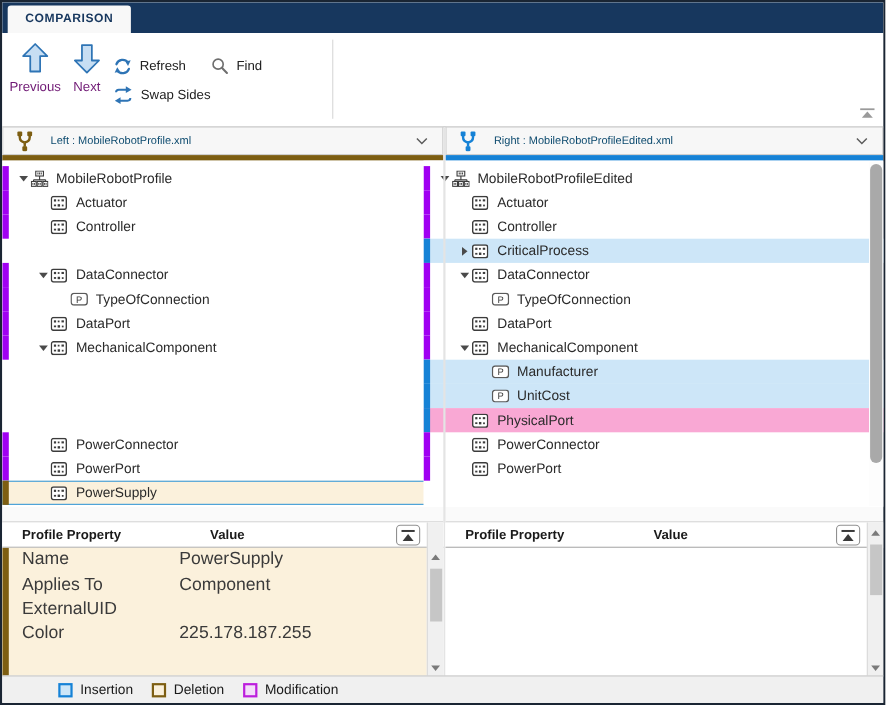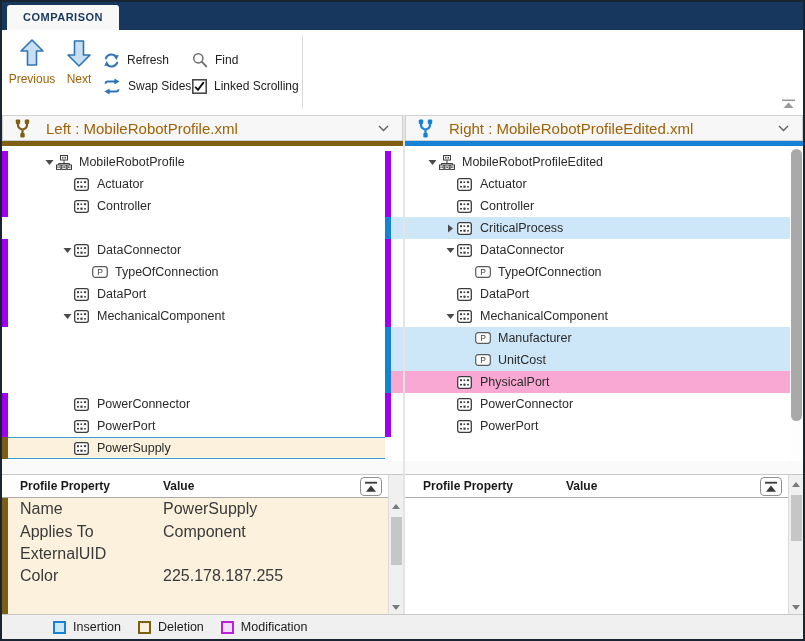--- a/index.html
+++ b/index.html
@@ -9,54 +9,54 @@
 
   
   .topbar { position:absolute; left:0; top:0; right:0; height:28px;font-weight:bold; }
   .tab { position:absolute; left:5px; top:3px; height:25px; background:#f8f8f8;
          border-radius:3px 3px 0 0; padding:0 16px; line-height:25px;
          font-size:11px; letter-spacing:.5px; color:#17375E; }
 
   
   .ribbon { position:absolute; left:0; top:28px; right:0; height:86px; background:#fff;
             border-bottom:1px solid #818181; }
-  .big-btn { position:absolute; width:52px; text-align:center; font-size:12px; color:#a16207; cursor:default; }
+  .big-btn { position:absolute; width:52px; text-align:center; font-size:12px; color:#701a75; cursor:default; }
   .big-btn .bicon { display:block; height:32px; margin:0 auto 2px; }
   .small-btn { position:absolute; display:flex; align-items:center; gap:7px;
                font-size:12px; color:#212121; height:20px; white-space:nowrap; }
   .ribbon-divider { position:absolute; left:300px; top:6px; height:72px; width:1px; background:#d8d8d8; }
   .navigate-label { position:absolute; left:0; width:302px; bottom:3px; text-align:center;
                     font-size:9px; letter-spacing:1px; color:#5e5e5e; }
   .ribbon-collapse { position:absolute; right:7px; bottom:2px; }
 
   
   .pane-header { position:absolute; top:113px; height:26px; background:#f7f7f7;
                  border:1px solid #cfcfcf; display:flex; align-items:center; }
-  .pane-header .htext { margin-left:15px; font-size:15px; color:#a16207; }
+  .pane-header .htext { margin-left:15px; font-size:10px; color:#0c4a6e; }
   .pane-header .hicon { margin-left:11px; display:flex; }
   .pane-header .hchevron { margin-left:auto; margin-right:13px; display:flex; }
   .accent-bar { position:absolute; top:139px; height:5px; }
 
   
   .tree { position:absolute; top:144px; height:315px; background:#fff; overflow:hidden; padding-top:5px; }
-  .tree-row { position:relative; height:22px; display:flex; align-items:center;padding-left:28px; }
+  .tree-row { position:relative; height:22px; display:flex; align-items:center; }
   .row-marker { position:absolute; left:0; top:0; bottom:0; width:6px; }
   .row-indent { display:inline-block; height:1px; flex:0 0 auto; }
   .expander { width:14px; flex:0 0 auto; display:flex; justify-content:center; align-items:center; }
   .ticon { width:21px; flex:0 0 auto; display:flex; align-items:center; }
   .tlabel { font-size:12.5px; color:#2b2b2b; margin-left:2px; white-space:nowrap; }
   .mid-gap { position:absolute; left:401px; top:113px; width:2px; height:500px; background:#e4e4e4; }
   .h-gap { position:absolute; left:0; right:0; top:459px; height:13px; background:#fafafa; }
   .vscroll { position:absolute; width:13px; background:#fdfdfd; }
   .vthumb { position:absolute; left:1px; width:11px; background:#a9a9a9; border-radius:6px; }
 
   
   .ptable { position:absolute; top:472px; height:141px; background:#fff; border-top:1px solid #c9c9c9; }
   .pt-header { position:relative; height:23px; display:flex; align-items:center;
-               border-bottom:1px solid #ababab; font-weight:bold; font-size:12px; color:#1a1a1a; background:#fff; }
+               border-bottom:1px solid #ababab; font-weight:bold; font-size:12px; color:#1a1a1a; background:#fff;gap:28px; }
   .pt-col1 { padding-left:18px; width:161px; flex:0 0 auto; }
   .pt-col2 { flex:1; white-space:nowrap; overflow:hidden; }
   .pt-body { position:absolute; top:23px; bottom:0; left:0; right:15px; overflow:hidden; }
   .del-bar { position:absolute; left:0; top:0; bottom:0; width:6px; }
   .prop-row { position:relative; height:22.4px; display:flex; align-items:center; font-size:16px; color:#3a3a3a; }
   .collapse-btn { position:absolute; right:21px; top:2px; width:22px; height:19px; border:1px solid #909090;
                   border-radius:4px; background:#fff; display:flex; align-items:center; justify-content:center; }
   .tscroll { position:absolute; right:0; top:0; bottom:0; width:15px; background:#f0f0f0; border-left:1px solid #dadada; }
   .tri-up { width:0; height:0; border-left:4px solid transparent; border-right:4px solid transparent;
             border-bottom:5px solid #7a7a7a; position:absolute; left:3px; }
@@ -121,29 +121,20 @@
       <span>Swap Sides</span>
     </div>
     <div class="small-btn" style="left:190px; top:20px;">
       <span style="display:flex;">
           <svg width="16" height="16" viewBox="0 0 16 16">
             <circle cx="6.3" cy="6.3" r="4.6" fill="none" stroke="#6e6e6e" stroke-width="1.5"></circle>
             <line x1="9.9" y1="9.9" x2="14.3" y2="14.3" stroke="#6e6e6e" stroke-width="1.9" stroke-linecap="round"></line>
           </svg>
         </span>
       <span>Find</span>
-    </div>
-    <div class="small-btn" style="left:190px; top:46px;">
-      <span style="display:flex;">
-          <svg width="15" height="15" viewBox="0 0 15 15">
-            <rect x="0.8" y="0.8" width="13.4" height="13.4" fill="#fff" stroke="#3f3f3f" stroke-width="1.5"></rect>
-            <path d="M3.2 7.8 L6 10.8 L11.8 3.2" fill="none" stroke="#111" stroke-width="1.9"></path>
-          </svg>
-        </span>
-      <span>Linked Scrolling</span>
     </div>
     <div class="ribbon-divider"></div>
     <div class="ribbon-collapse"><svg width="15" height="10" viewBox="0 0 15 10">
           <rect x="1" y="0.5" width="13" height="1.6" fill="#9a9a9a"></rect>
           <polygon points="2.5,9 12.5,9 7.5,3.4" fill="#9a9a9a"></polygon>
         </svg></div>
   </div>
 
   <div class="pane-header" style="left:0; width:401px;">
     <span class="hicon">

